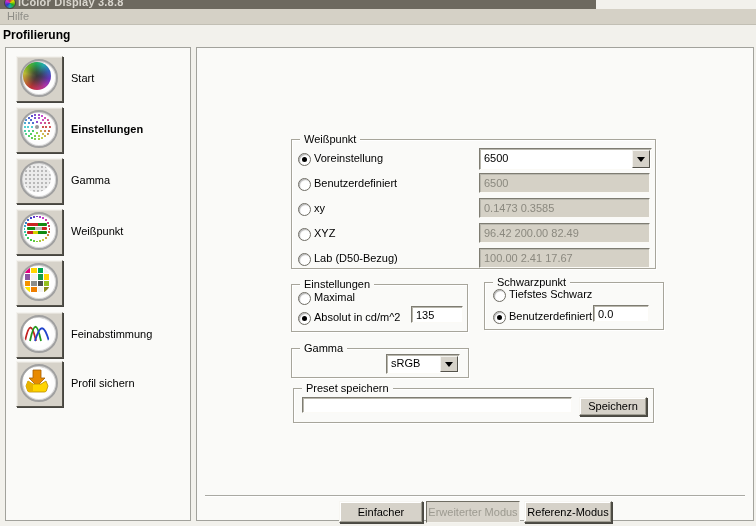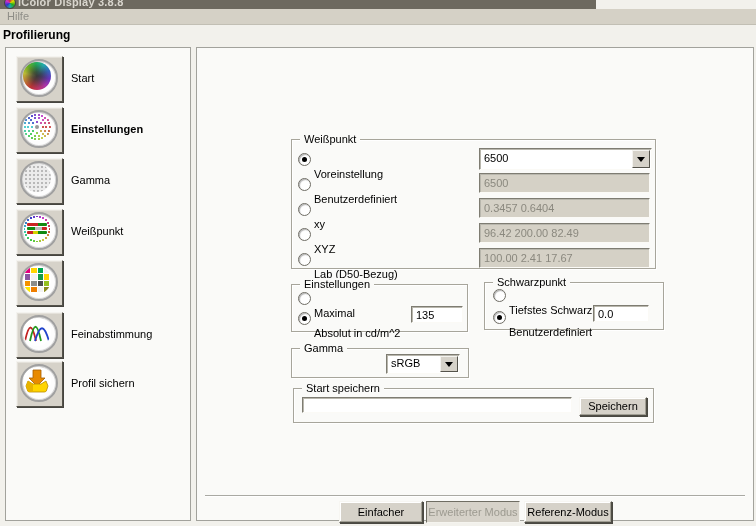--- a/index.html
+++ b/index.html
@@ -47,21 +47,21 @@
   .patchgrid{position:absolute;left:2px;top:2px;width:24px;height:24px;display:grid;
     grid-template-columns:repeat(4,1fr);grid-template-rows:repeat(4,1fr);gap:1px;}
   .patchgrid div{width:100%;height:100%;}
   
   .gbox{position:absolute;border:1px solid #a7a59b;box-shadow:1px 1px 0 #ffffff, inset 1px 1px 0 #ffffff;}
   .legend{position:absolute;top:-7px;left:8px;background:#fafaf8;padding:0 4px;line-height:13px;color:#000;}
   
   .radio{position:absolute;width:11px;height:11px;border-radius:50%;background:#fff;
     border:1px solid #6f6d65;box-shadow:inset 1px 1px 1px rgba(0,0,0,.3);cursor:pointer;}
   .radio.checked::after{content:"";position:absolute;left:3px;top:3px;width:5px;height:5px;border-radius:50%;background:#000;}
-  .rlabel{position:absolute;white-space:nowrap;cursor:default;margin-top:16px;}
+  .rlabel{position:absolute;white-space:nowrap;cursor:default;}
   .field{position:absolute;background:#fff;border:1px solid;border-color:#7e7c72 #fbfaf6 #fbfaf6 #7e7c72;
     box-shadow:inset 1px 1px 0 #b9b7ad;line-height:18px;padding:0 4px;overflow:hidden;white-space:nowrap;}
   .field.disabled{background:#d5d1c6;color:#8b897f;}
   input.field{font-family:"Liberation Sans",sans-serif;font-size:11px;color:#000;outline:none;padding:0 4px;margin:0;}
   .drop{position:absolute;background:#fff;border:1px solid;border-color:#7e7c72 #fbfaf6 #fbfaf6 #7e7c72;
     box-shadow:inset 1px 1px 0 #b9b7ad;cursor:pointer;}
   .drop .dtext{position:absolute;left:4px;top:0;line-height:18px;}
   .drop .dbtn{position:absolute;right:1px;top:1px;bottom:1px;width:16px;background:#d6d2c9;
     border:1px solid;border-color:#f4f3ef #55534b #55534b #f4f3ef;}
   .drop .arr{position:absolute;left:4px;top:6px;width:0;height:0;
@@ -283,21 +283,21 @@
           <span class="arr"></span>
         </span>
     </div>
 
     <span class="radio" style="left:6px;top:38px"></span>
     <span class="rlabel" style="left:22px;top:37px">Benutzerdefiniert</span>
     <div class="field disabled" style="left:187px;top:33px;width:161px;height:18px">6500</div>
 
     <span class="radio" style="left:6px;top:63px"></span>
     <span class="rlabel" style="left:22px;top:62px">xy</span>
-    <div class="field disabled" style="left:187px;top:58px;width:161px;height:18px">0.3457 0.6404</div>
+    <div class="field disabled" style="left:187px;top:58px;width:161px;height:18px">0.1473 0.3585</div>
 
     <span class="radio" style="left:6px;top:88px"></span>
     <span class="rlabel" style="left:22px;top:87px">XYZ</span>
     <div class="field disabled" style="left:187px;top:83px;width:161px;height:18px">96.42 200.00 82.49</div>
 
     <span class="radio" style="left:6px;top:113px"></span>
     <span class="rlabel" style="left:22px;top:112px">Lab (D50-Bezug)</span>
     <div class="field disabled" style="left:187px;top:108px;width:161px;height:18px">100.00 2.41 17.67</div>
   </div>
 
@@ -323,21 +323,21 @@
     <span class="legend">Gamma</span>
     <div class="drop" style="left:94px;top:5px;width:72px;height:18px">
       <span class="dtext" style="line-height:16px">sRGB</span>
       <span class="dbtn">
           <span class="arr" style="top:5px"></span>
         </span>
     </div>
   </div>
 
   <div class="gbox" style="left:96px;top:340px;width:359px;height:33px;">
-    <span class="legend">Start speichern</span>
+    <span class="legend">Preset speichern</span>
     <input class="field" style="left: 8px; top: 8px; width: 260px; height: 14px;" value="">
     <div class="btn" style="left:285px;top:8px;width:66px;height:17px;line-height:17px">Speichern</div>
   </div>
 
   <div class="sep-d" style="left:8px;top:447px;width:540px;"></div>
   <div class="sep-l" style="left:8px;top:448px;width:540px;"></div>
 
   <div class="btn" style="left:142px;top:453px;width:82px;height:20px;line-height:20px">Einfacher Modus</div>
   <div class="btn disabled" style="left:229px;top:453px;width:92px;height:20px;line-height:20px">Erweiterter Modus</div>
   <div class="btn" style="left:327px;top:453px;width:86px;height:20px;line-height:20px">Referenz-Modus</div>

